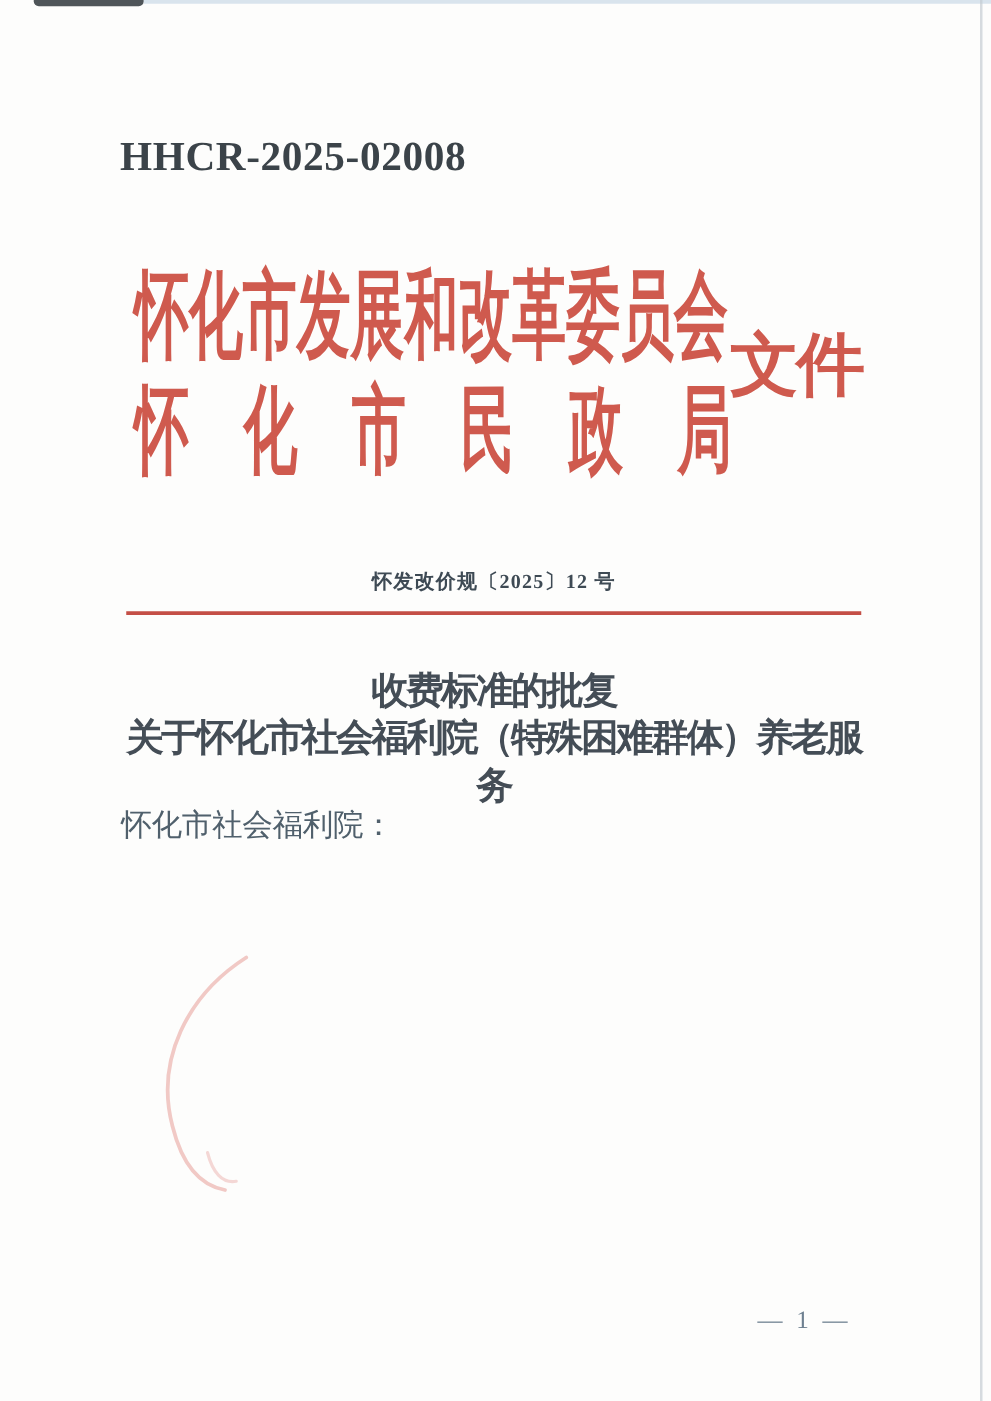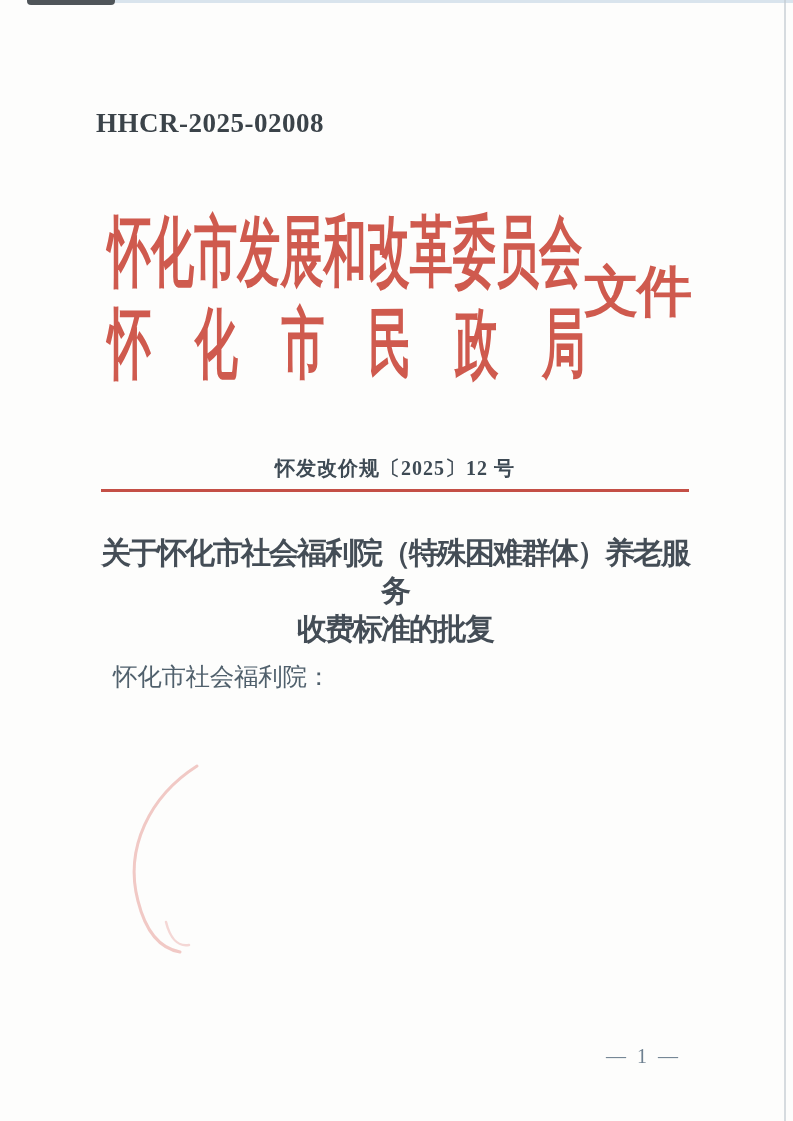--- a/index.html
+++ b/index.html
@@ -12,21 +12,21 @@
     font-family:"Liberation Serif","DejaVu Serif",serif;
   }
   
   .smudge{position:absolute;left:27px;top:0;width:88px;height:5px;background:#30373c;opacity:.85;border-radius:0 0 4px 4px;}
   .top-tint{position:absolute;left:115px;top:0;width:678px;height:3px;background:#cfdde9;opacity:.8;}
   .right-edge{position:absolute;left:784px;top:0;width:2px;height:100%;background:#c2cad0;opacity:.65;}
   .stamp-svg{position:absolute;left:0;top:0;pointer-events:none;}
 
   .doc-code{
     position:absolute;left:96px;top:108px;
-    font-size:27px;font-weight:bold;color:#3b4349;letter-spacing:.5px;
+    font-size:33px;font-weight:bold;color:#3b4349;letter-spacing:.5px;
   }
 
   .banner{position:absolute;left:0;top:0;width:793px;}
   .banner-l1{
     position:absolute;left:108px;top:212px;
     font-size:77px;font-weight:bold;line-height:1.05;
     color:#cf5a4e;white-space:nowrap;
     transform:scaleX(0.56);transform-origin:0 0;
   }
   .banner-l2{
@@ -36,40 +36,40 @@
     transform:scaleX(0.56);transform-origin:0 0;
   }
   .banner-suffix{
     position:absolute;left:584px;top:262px;
     font-size:55px;font-weight:bold;line-height:1.1;
     color:#cf5a4e;letter-spacing:-2px;white-space:nowrap;
   }
 
   .ref-number{
     position:absolute;left:95px;top:455px;width:600px;
-    text-align:center;font-size:20px;font-weight:600;
+    text-align:center;font-size:16px;font-weight:600;
     color:#3e4a54;letter-spacing:1px;
   }
   .red-rule{
     position:absolute;left:101px;top:489px;width:588px;height:3px;
     background:#c44f46;
   }
 
   .title{
     position:absolute;left:95px;top:534px;width:600px;
     text-align:center;font-size:30px;font-weight:bold;
     line-height:38px;letter-spacing:-2px;color:#444d56;
   }
 
   .body-text{
     position:absolute;left:97px;top:644px;width:599px;
     font-size:24.5px;line-height:34.6px;letter-spacing:-0.3px;
     color:#50606c;text-align:justify;
   }
-  .body-text p{margin:16px;padding:0;}
+  .body-text p{margin:0;padding:0;}
   .body-text p.indent{text-indent:2em;}
 
   .page-num{
     position:absolute;left:606px;top:1045px;
     font-size:20px;color:#6e8090;letter-spacing:3px;white-space:nowrap;
   }
 </style>
 </head>
 <body>
 
@@ -90,22 +90,22 @@
     <div class="banner-l1">怀化市发展和改革委员会</div>
     <div class="banner-l2">怀化市民政局</div>
     <div class="banner-suffix">文件</div>
   </div>
 
   <div class="ref-number">怀发改价规〔2025〕12 号</div>
 
   <div class="red-rule"></div>
 
   <div class="title">
+    <div>收费标准的批复</div>
     <div>关于怀化市社会福利院（特殊困难群体）养老服务</div>
-    <div>收费标准的批复</div>
   </div>
 
   <div class="body-text">
     <p>怀化市社会福利院：</p>
   </div>
 
   <div class="page-num">— 1 —</div>
 
 </div>
 

